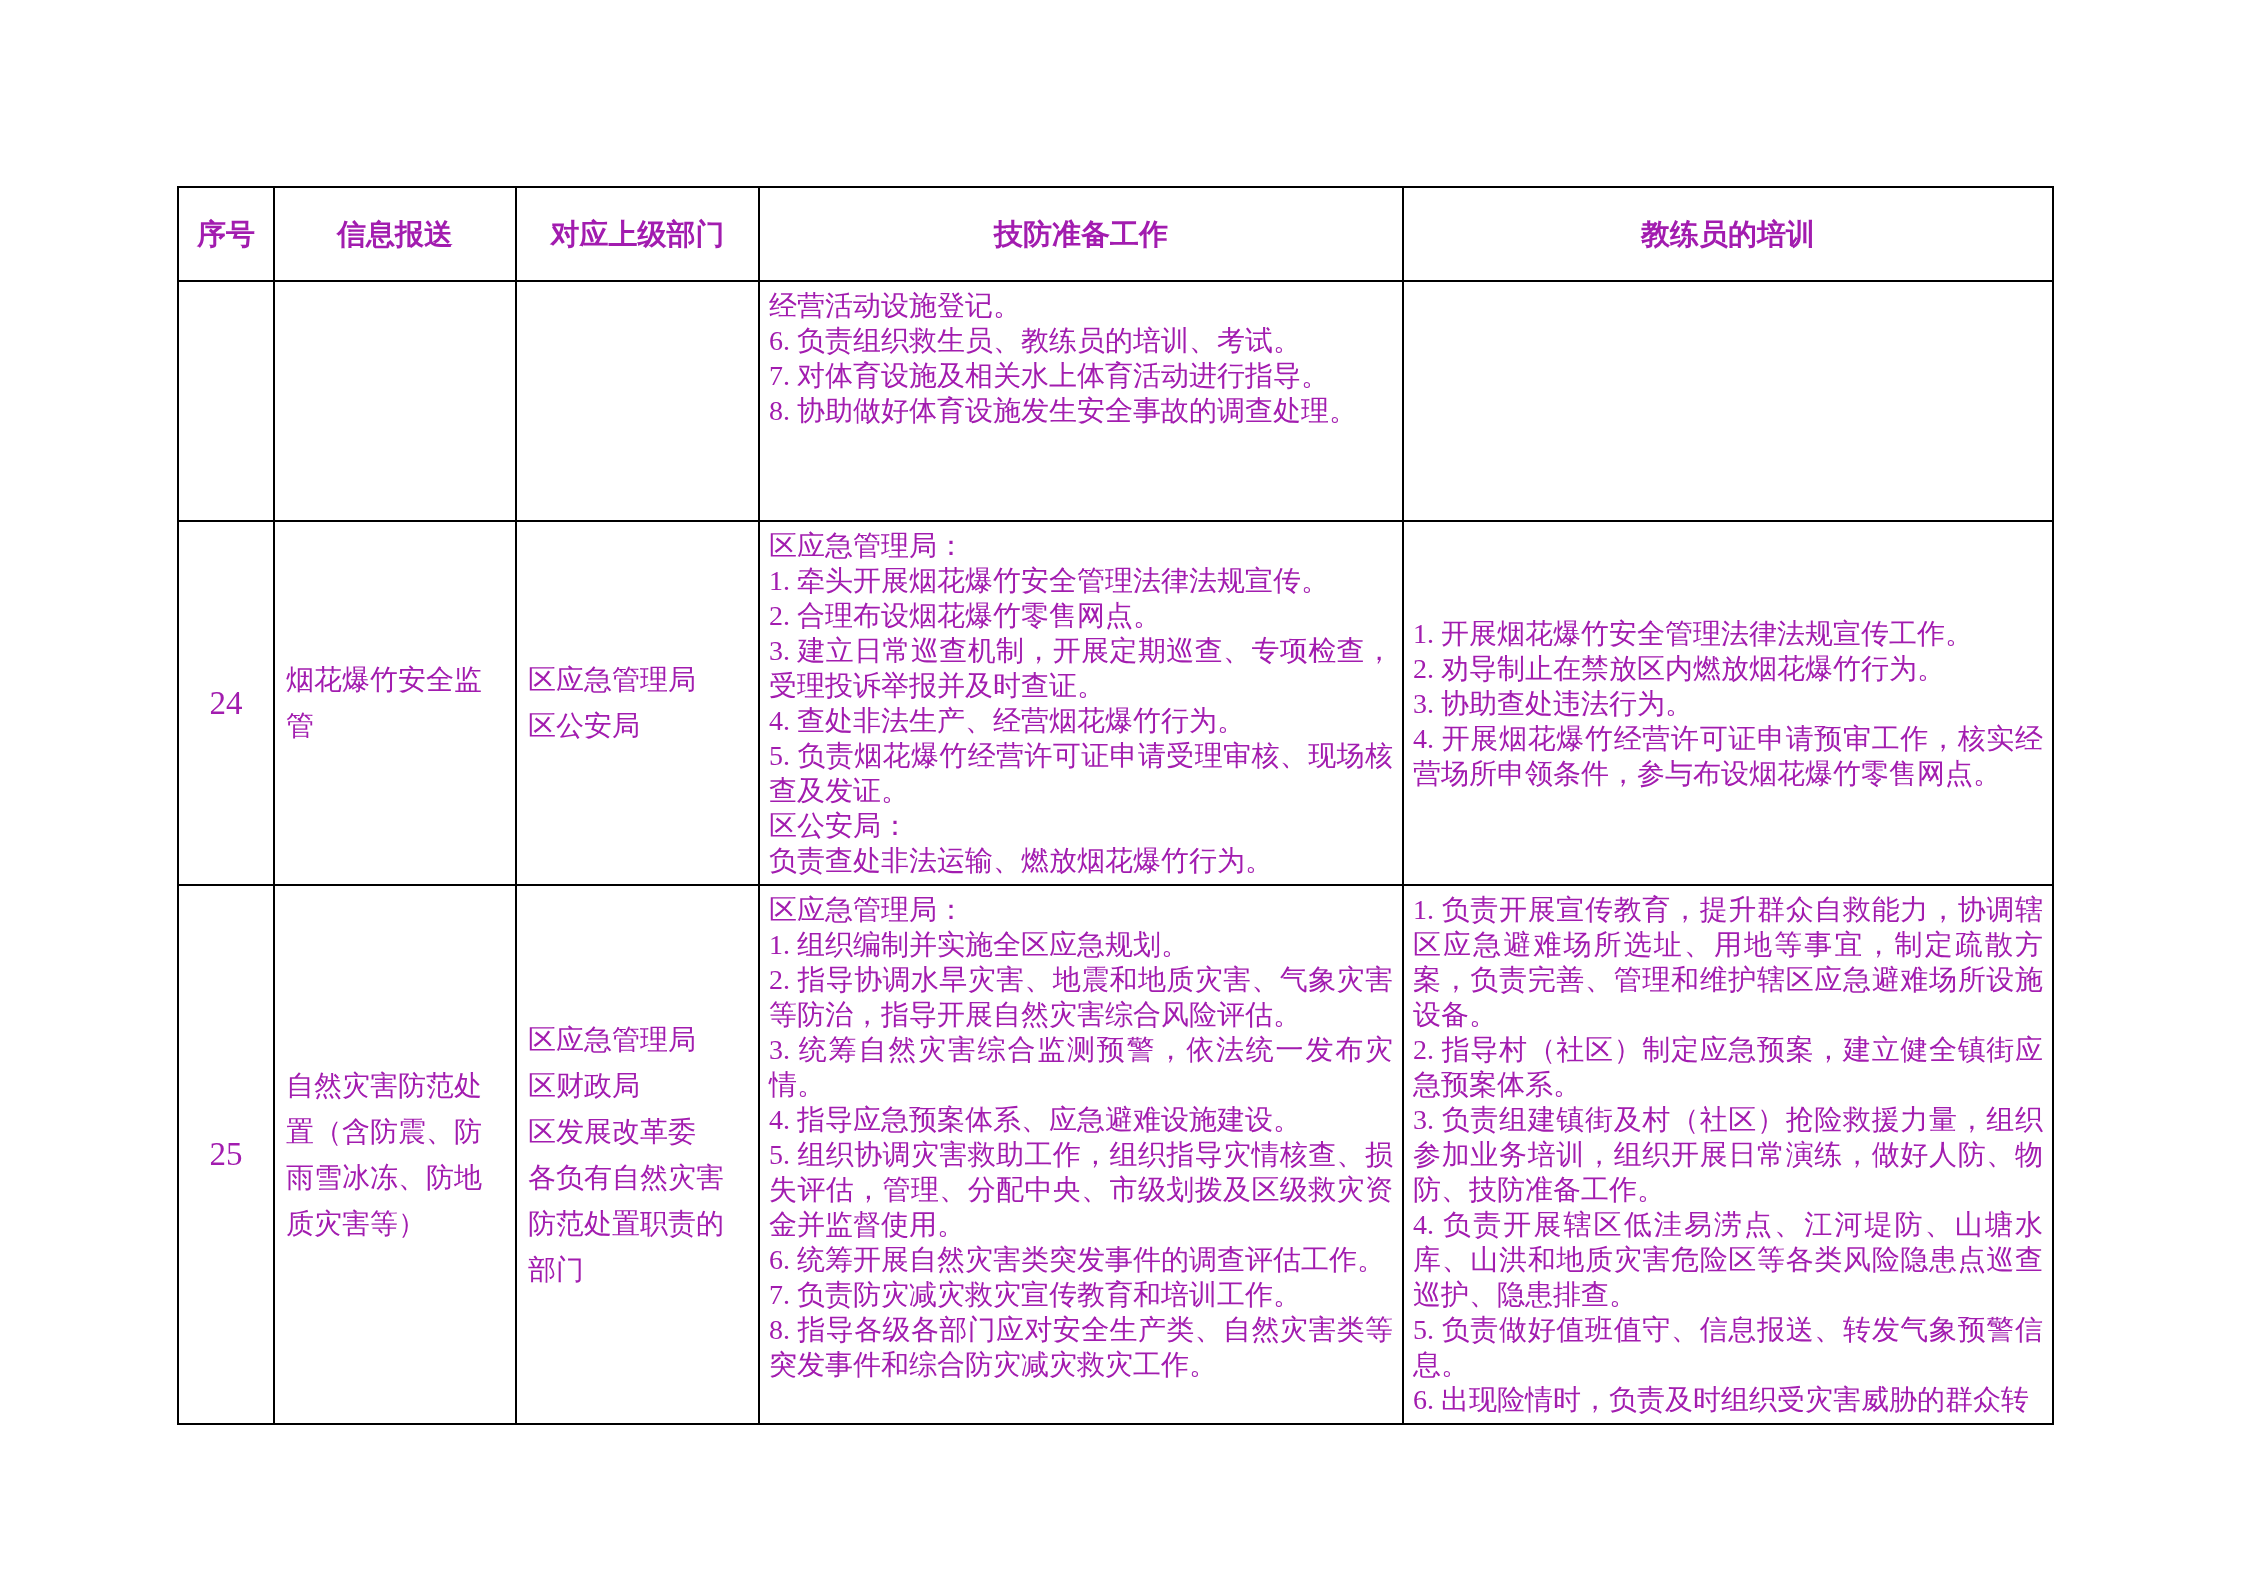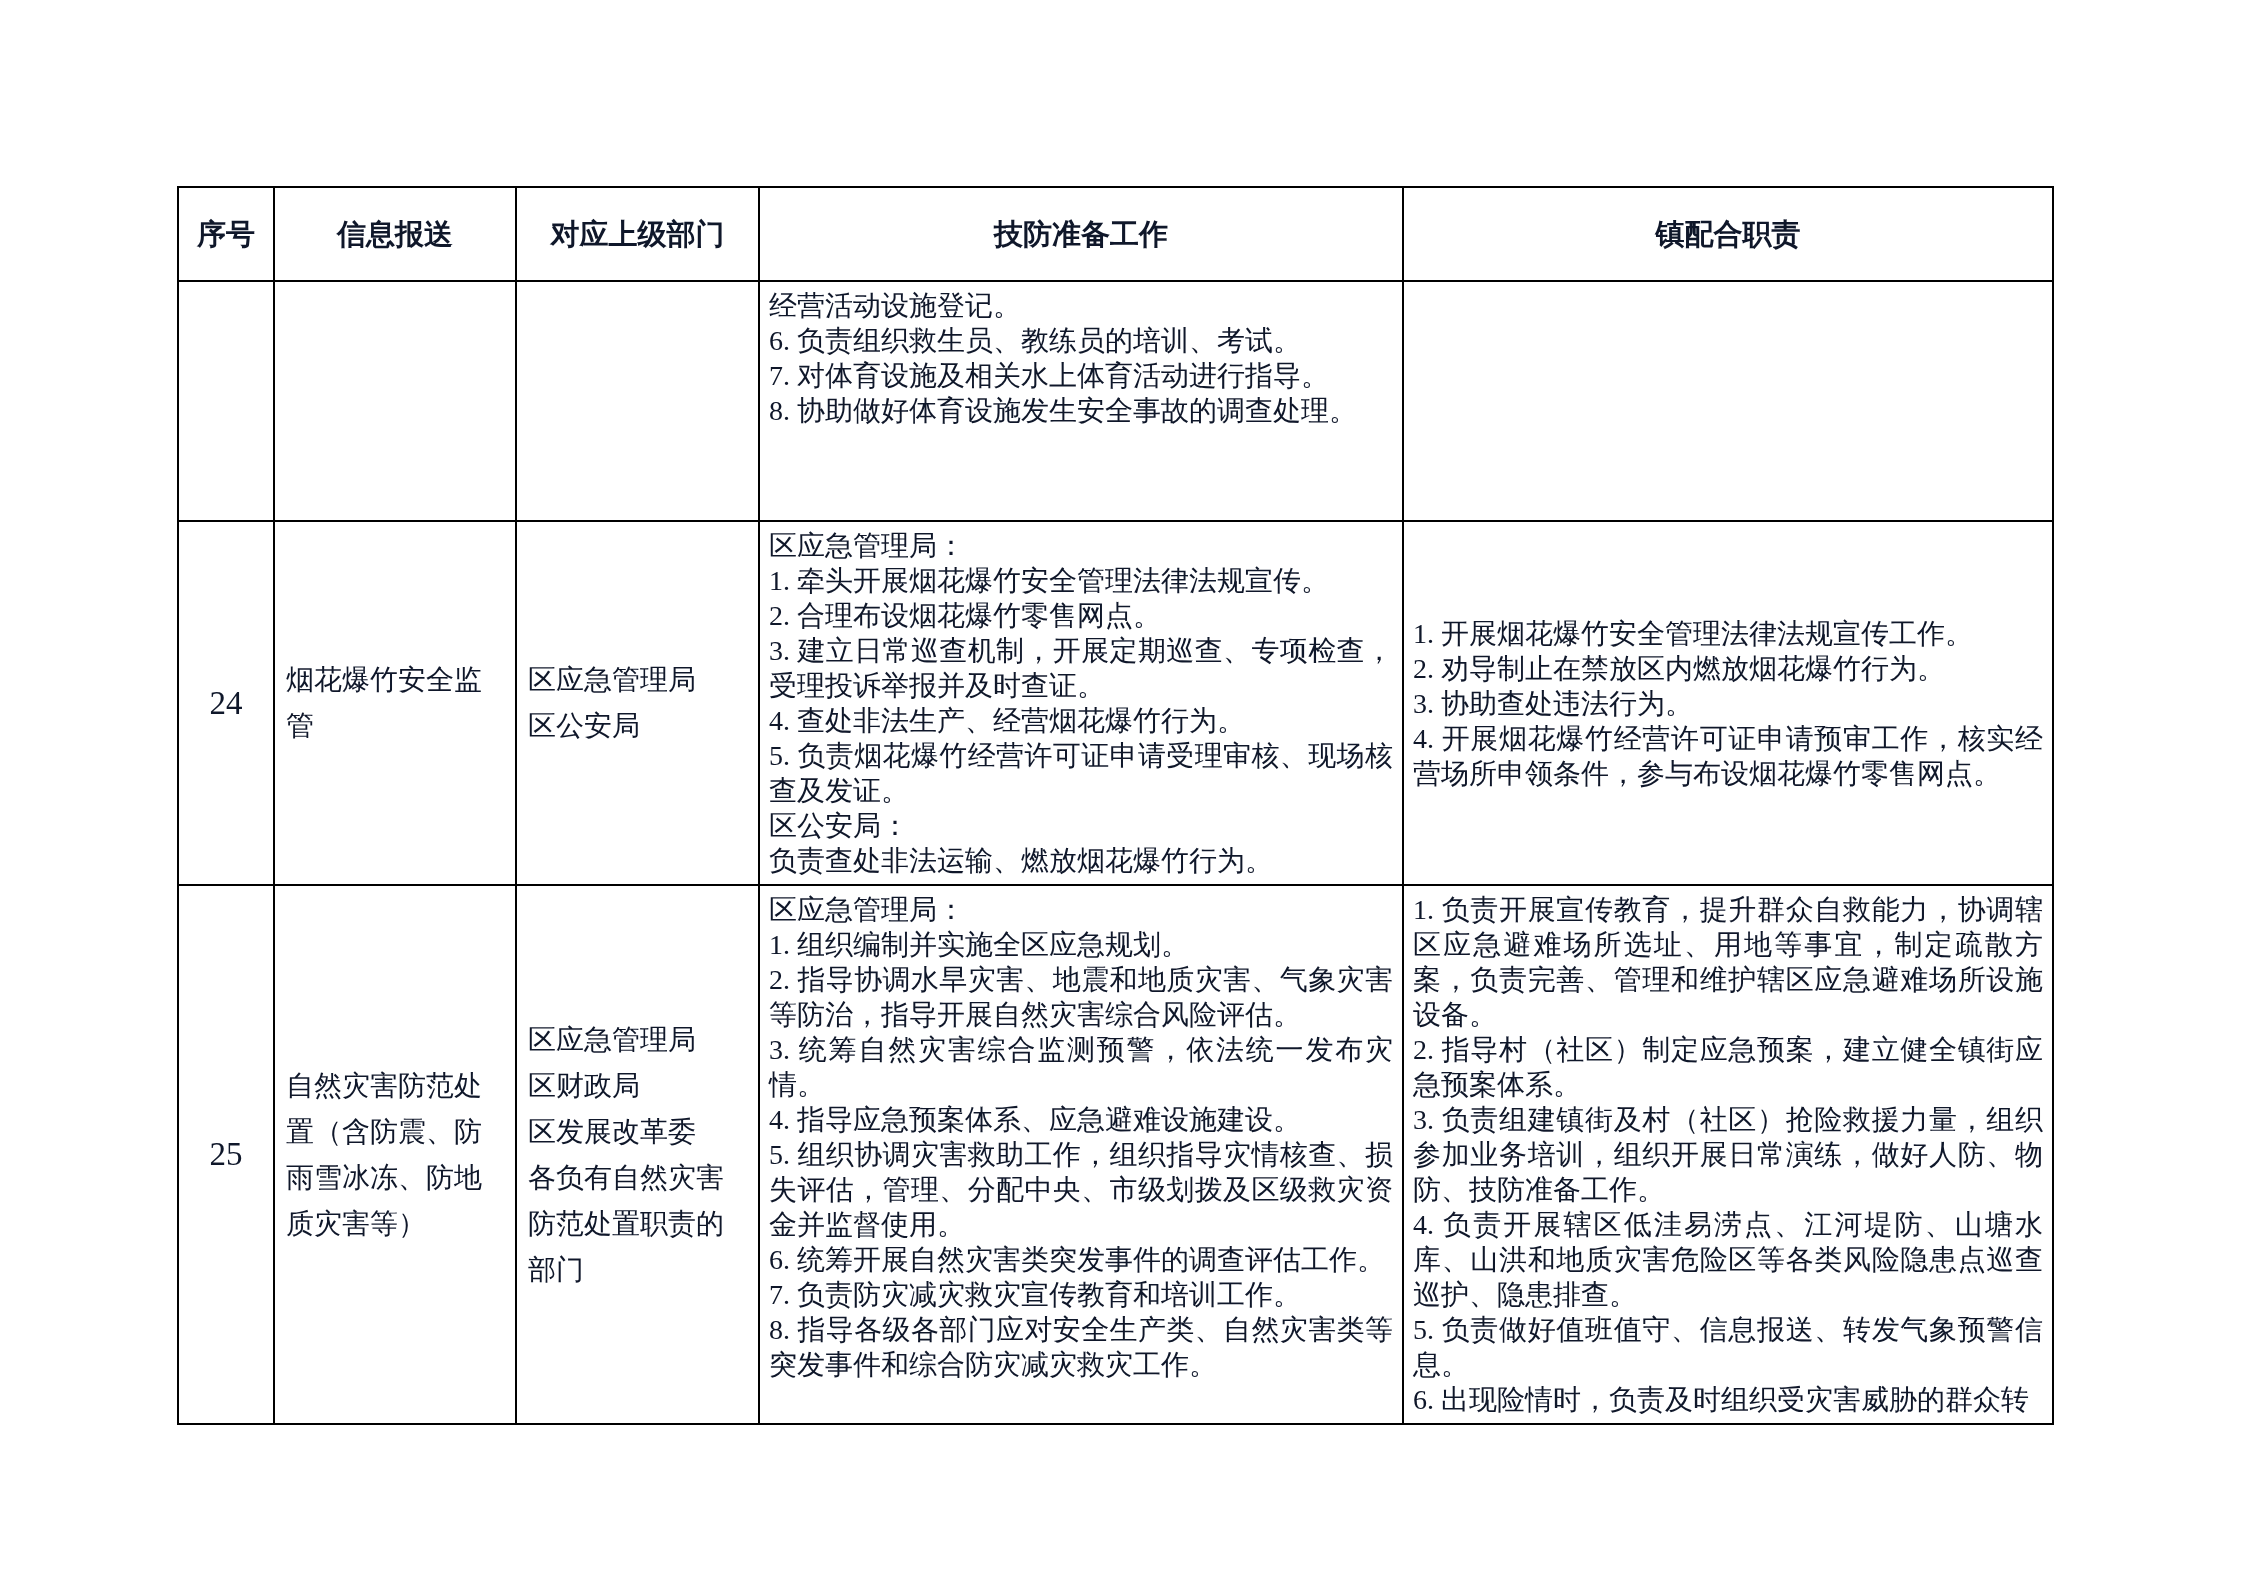--- a/index.html
+++ b/index.html
@@ -6,21 +6,21 @@
     margin: 0;
     padding: 0;
     background: #ffffff;
   }
   .page {
     position: relative;
     width: 2156px;
     height: 1587px;
     background: #ffffff;
     font-family: "Liberation Serif", "DejaVu Serif", serif;
-    color: #0f172a;
+    color: #a21caf;
     overflow: hidden;
     text-decoration: underline;
   }
   table.doc-table {
     position: absolute;
     left: 177px;
     top: 186px;
     width: 1875px;
     border-collapse: collapse;
     table-layout: fixed;
@@ -86,21 +86,21 @@
       <col style="width:243px">
       <col style="width:644px">
       <col style="width:650px">
     </colgroup>
     <thead>
       <tr style="height:94px;">
         <th>序号</th>
         <th>信息报送</th>
         <th>对应上级部门</th>
         <th>技防准备工作</th>
-        <th>镇配合职责</th>
+        <th>教练员的培训</th>
       </tr>
     </thead>
     <tbody>
       <tr style="height:240px;margin-top:44px;">
         <td class="seq"></td>
         <td class="item"></td>
         <td class="depts"></td>
         <td class="duties">经营活动设施登记。
 6. 负责组织救生员、教练员的培训、考试。
 7. 对体育设施及相关水上体育活动进行指导。

